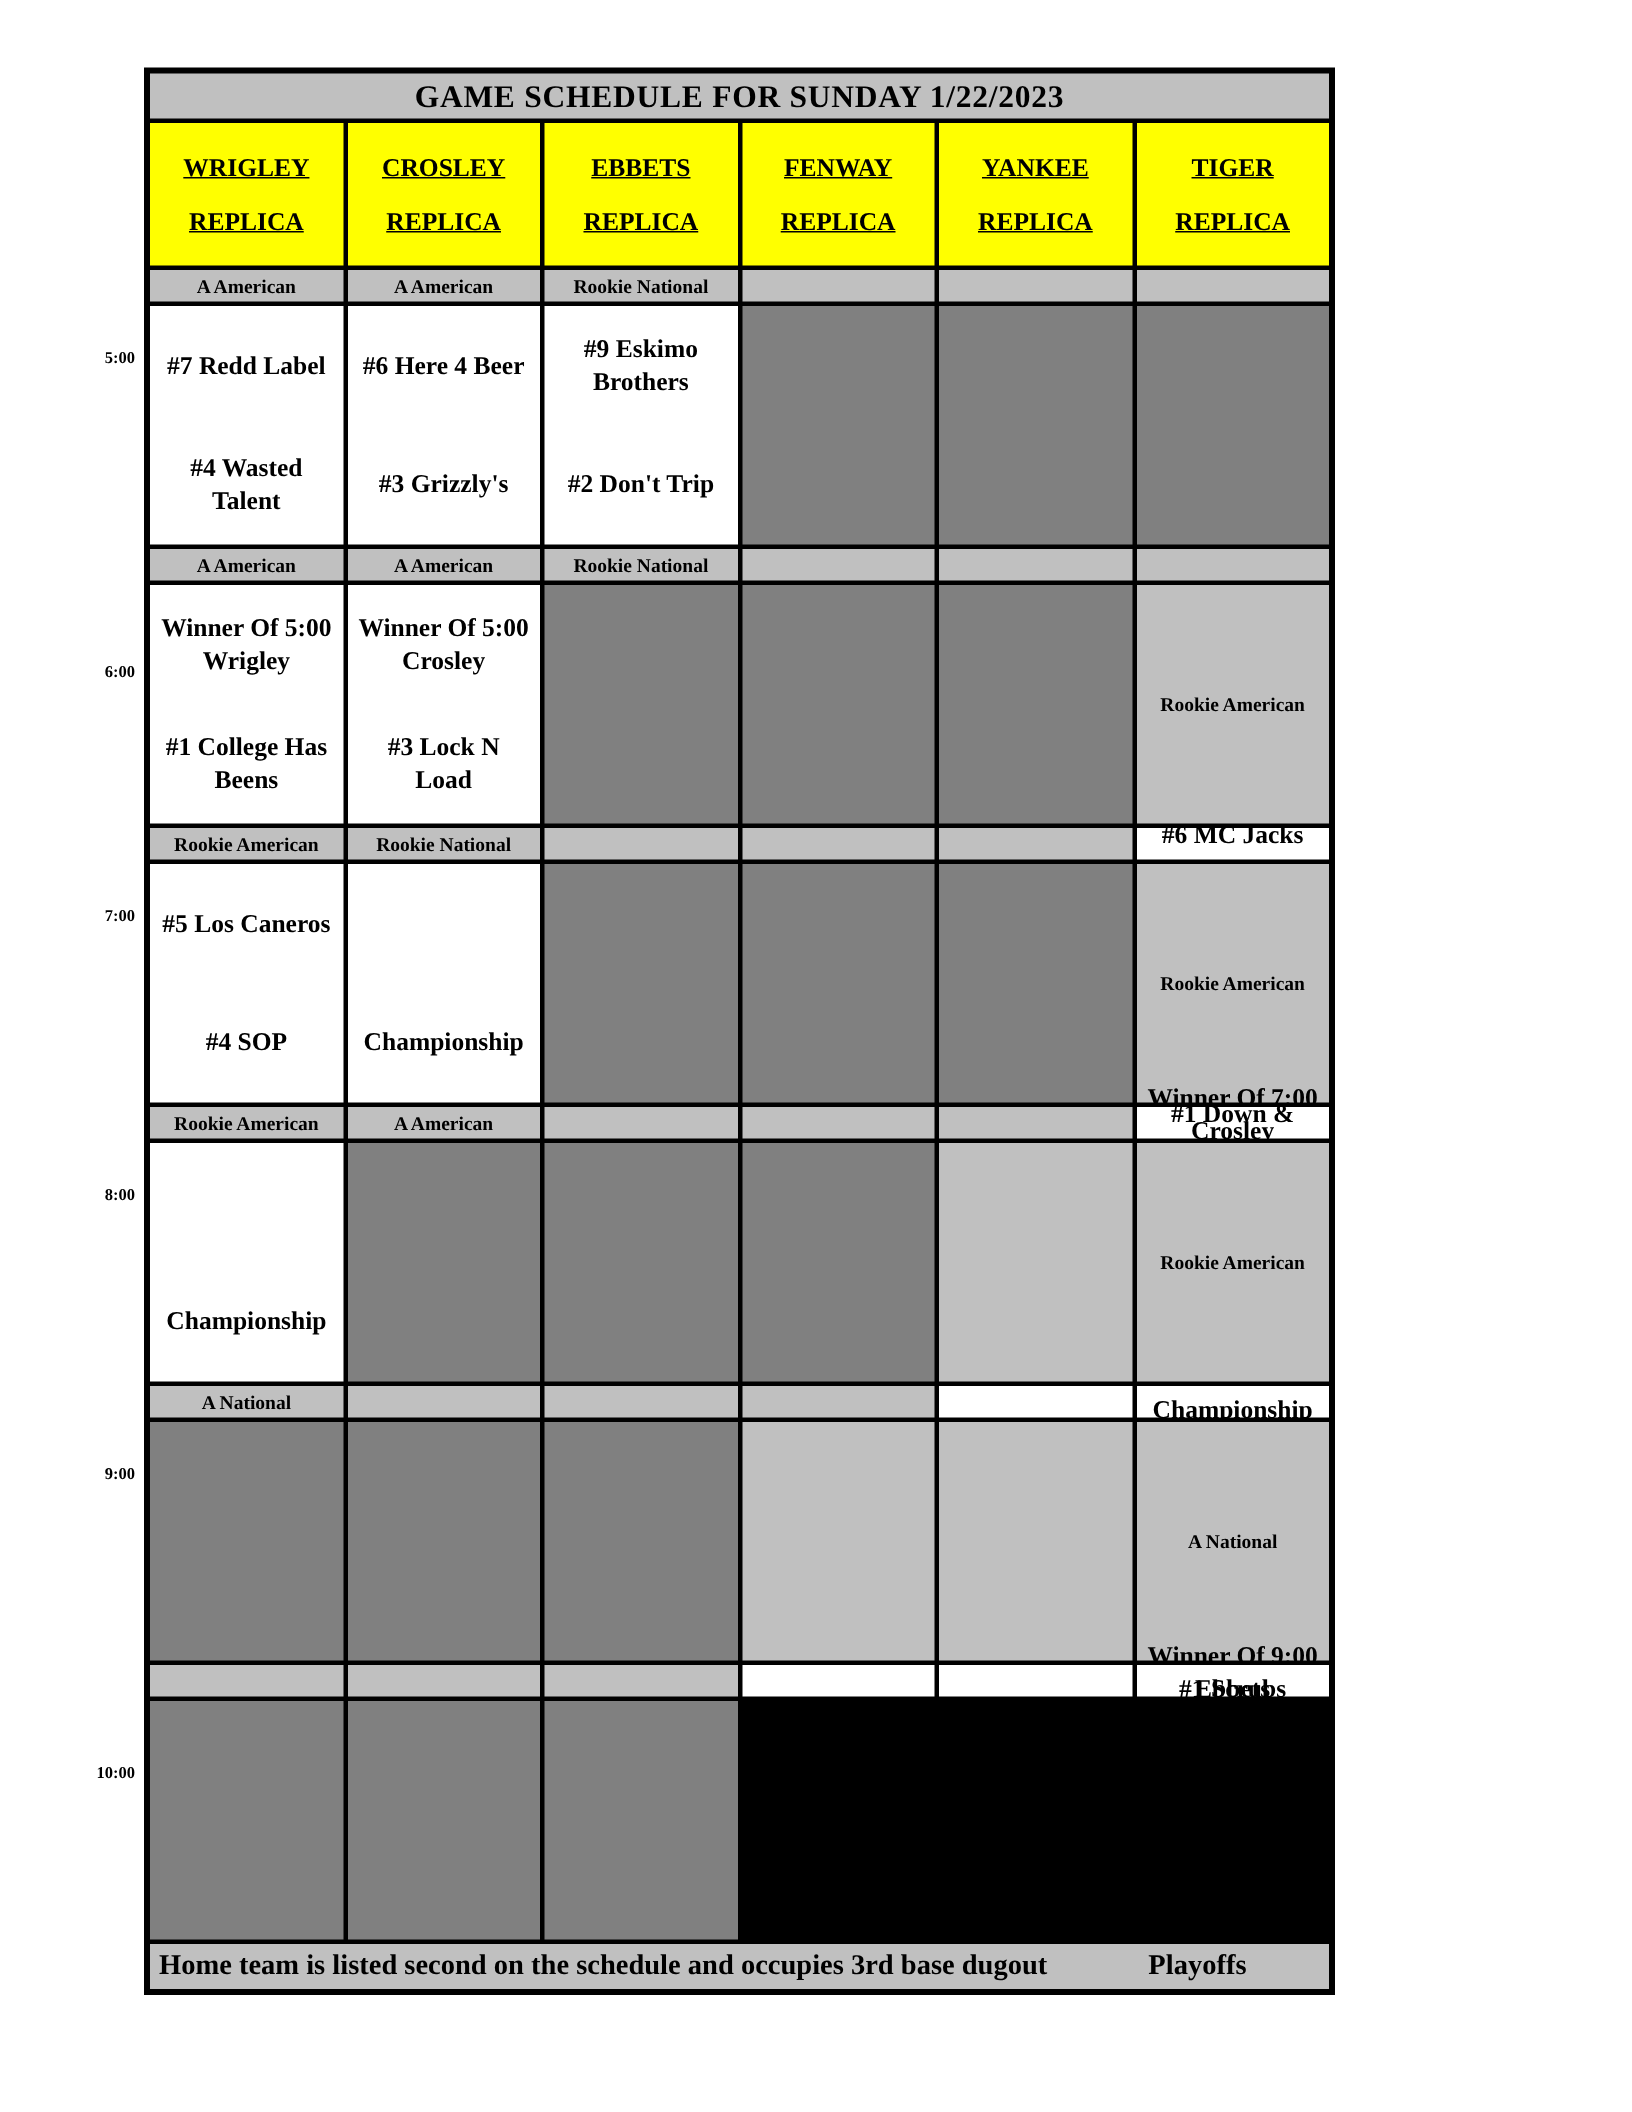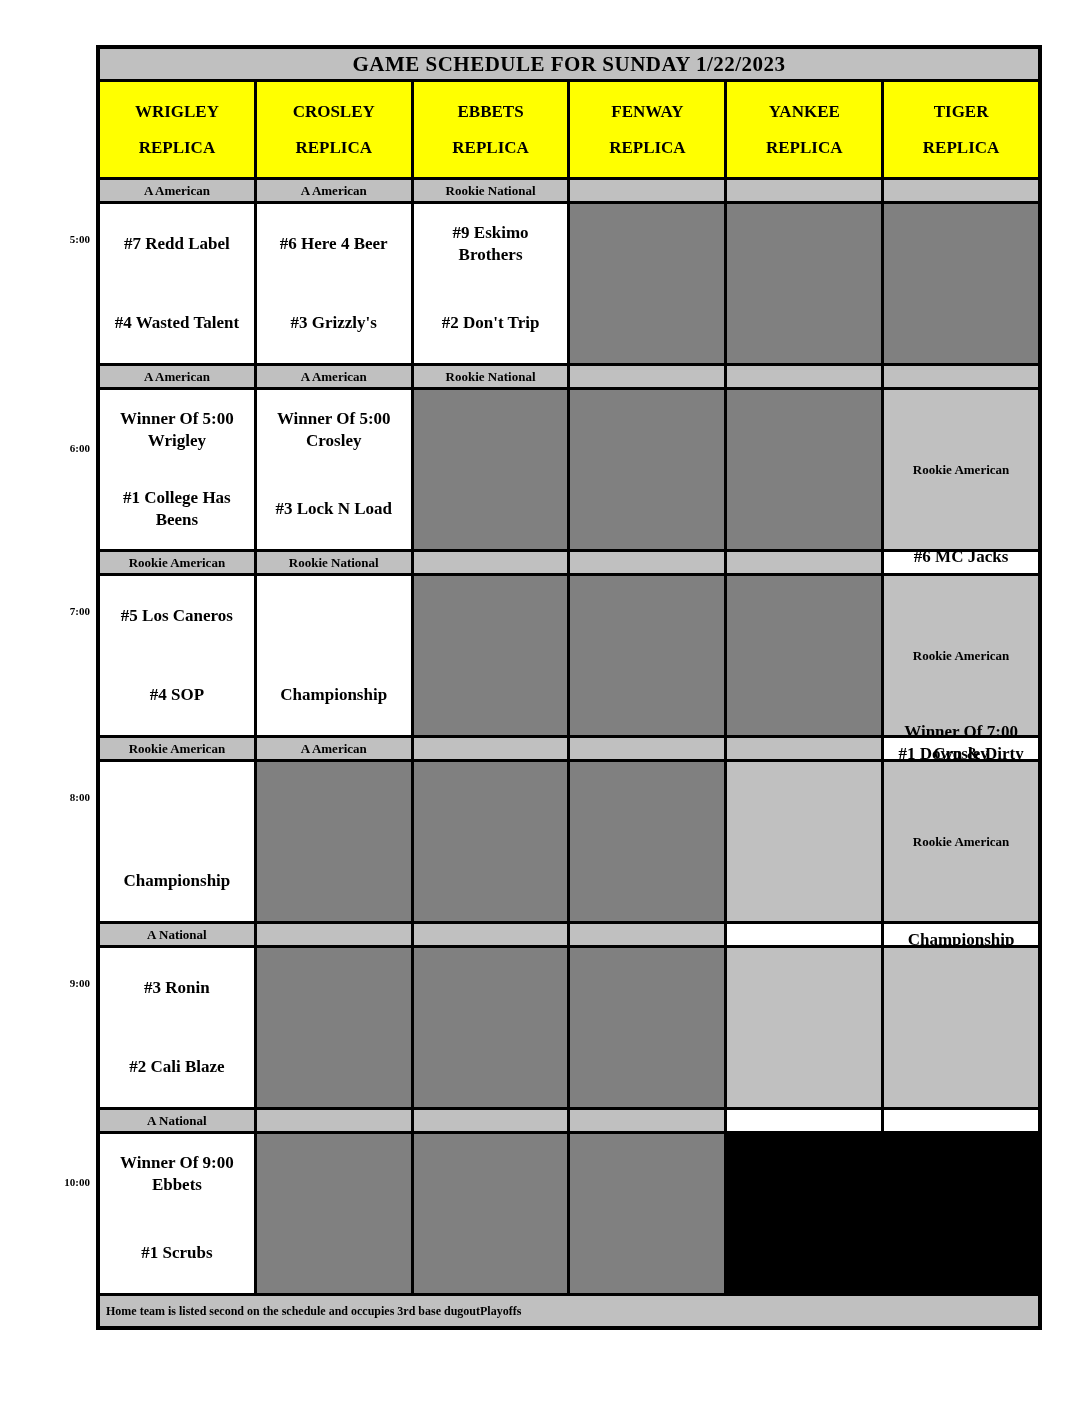--- a/index.html
+++ b/index.html
@@ -1,38 +1,38 @@
 <!DOCTYPE html>
 <html><head>
 <meta charset="utf-8">
 <style>
   * { margin:0; padding:0; box-sizing:border-box; }
   html,body { width:1088px; height:1408px; background:#ffffff; }
   body { position:relative; font-family:"Liberation Serif", serif; color:#000; }
 
   .schedule {
-    position:absolute; left:96px; top:45px; width:946px;
+    position:absolute; left:96px; top:45px; width:794px;
     background:#000;
     display:grid;
     grid-template-columns:repeat(6, 1fr);
     grid-template-rows:30px 95px repeat(6, 21px 159px) 30px;
     gap:3px;
     padding:4px;
   }
 
   .title-bar {
     grid-column:1 / -1; background:#c0c0c0;
     display:flex; align-items:center; justify-content:center;
     font-weight:bold; font-size:21px; letter-spacing:0.5px;
   }
 
   .venue {
     background:#ffff00;
     display:flex; flex-direction:column; align-items:center; justify-content:center;
-    gap:16px; font-weight:bold; font-size:17px; text-align:center;
+    gap:16px; font-weight:bold; font-size:17px; text-align:center;text-decoration:underline;
   }
 
   .div-bar {
     background:#c0c0c0;
     display:flex; align-items:center; justify-content:center;
     font-weight:bold; font-size:13px;
   }
 
   .game {
     background:#ffffff;
@@ -41,22 +41,22 @@
   .team {
     height:50%;
     display:flex; align-items:center; justify-content:center;
     text-align:center; font-weight:bold; font-size:17px;
     line-height:1.3; padding:0 7px;
   }
   .unused { background:#808080; }
 
   .footer-bar {
     grid-column:1 / -1; background:#c0c0c0;
-    display:flex; align-items:center; justify-content:flex-start;
-    font-weight:bold; font-size:12px;
+    display:flex; align-items:center; justify-content:space-between;
+    font-weight:bold; font-size:19px;
     padding:0 55px 0 6px;
   }
 
   .time-label {
     position:absolute; left:38px; width:52px;
     text-align:right; font-weight:bold; font-size:11px;
   }
   .t0{top:233px} .t1{top:442px} .t2{top:605px} .t3{top:791px} .t4{top:977px} .t5{top:1176px}
 </style>
 </head>
@@ -189,24 +189,20 @@
   <div class="div-bar"></div>
 
   <div class="game">
     <div class="team"></div>
     <div class="team"></div>
   </div>
   <div class="game">
     <div class="team"></div>
     <div class="team">Championship</div>
   </div>
-  <div class="game">
-    <div class="team">#3 Ronin</div>
-    <div class="team">#2 Cali Blaze</div>
-  </div>
   <div class="game unused"></div>
   <div class="game unused"></div>
   <div class="game unused"></div>
 
   <div class="div-bar"></div>
   <div class="div-bar"></div>
   <div class="div-bar">A National</div>
   <div class="div-bar"></div>
   <div class="div-bar"></div>
   <div class="div-bar"></div>

